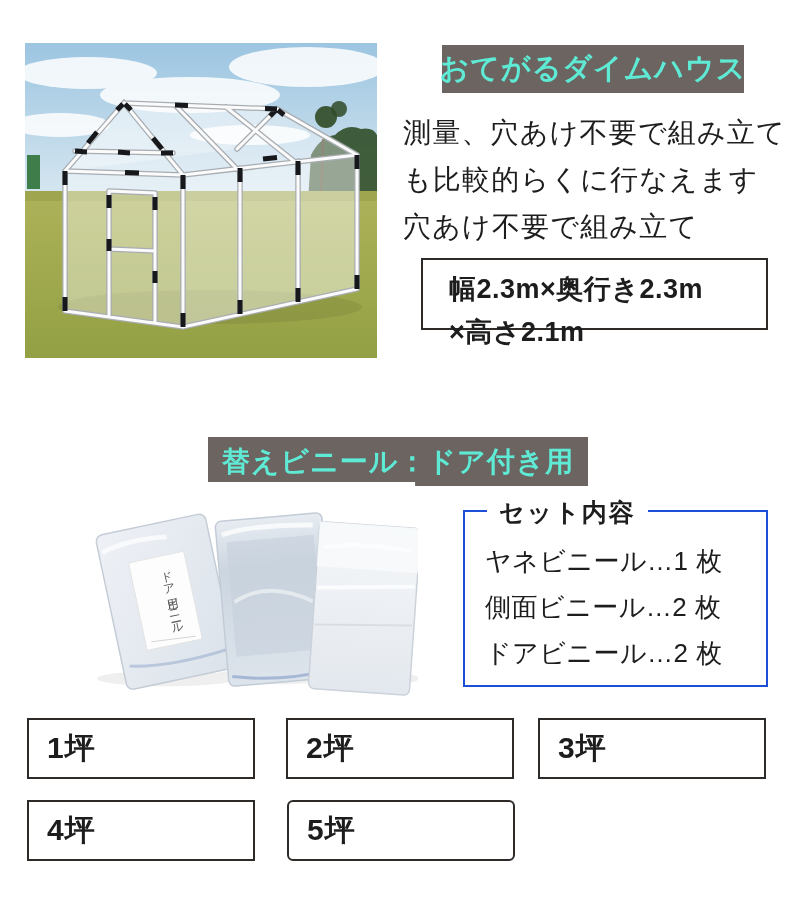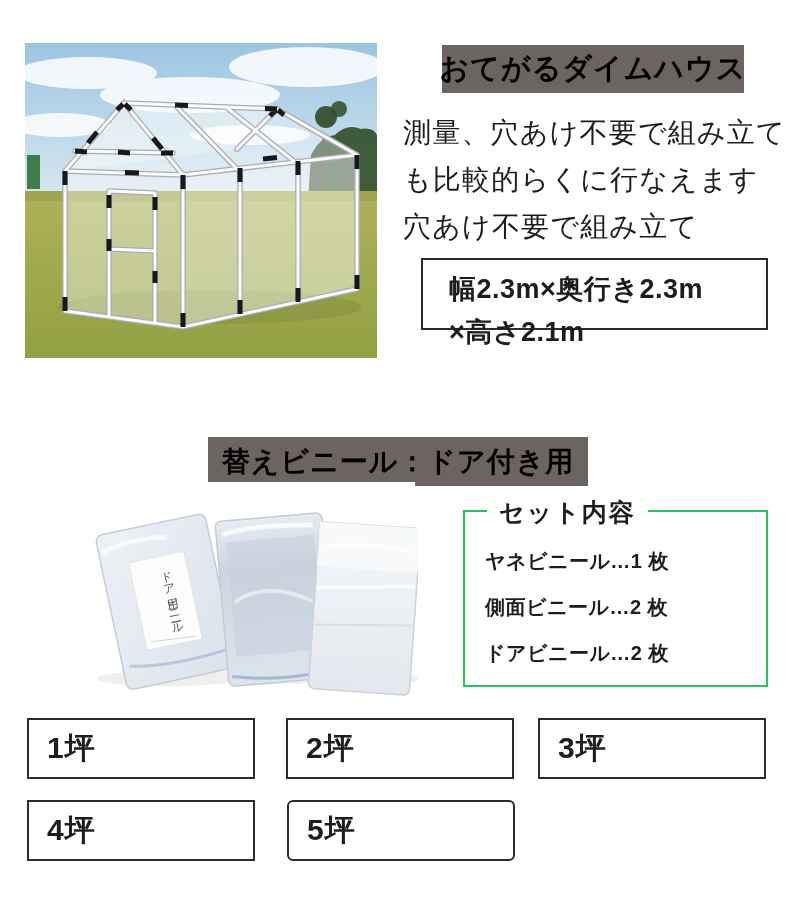--- a/index.html
+++ b/index.html
@@ -7,21 +7,21 @@
     position:relative;width:800px;height:907px;background:#ffffff;overflow:hidden;
     font-family:"Liberation Sans","DejaVu Sans",sans-serif;color:#1d1d1d;
   }
   .abs{position:absolute;}
 
   
   #greenhouse-photo{left:25px;top:43px;width:352px;height:315px;}
 
   
   .dark-badge{
-    background:#6b6461;color:#000000;font-weight:700;
+    background:#6b6461;color:#5eead4;font-weight:700;
     display:flex;align-items:center;justify-content:center;
     letter-spacing:1px;white-space:nowrap;
   }
   #hero-badge{left:442px;top:45px;width:302px;height:48px;font-size:29px;}
   #replacement-banner{left:208px;top:421px;width:380px;height:49px;font-size:28px;margin-top:16px;}
 
   
   #hero-desc{left:403px;top:109px;width:392px;font-size:28px;line-height:47px;
     font-weight:500;letter-spacing:1.2px;}
   #hero-desc .line{white-space:nowrap;}
@@ -29,26 +29,26 @@
   
   #dim-box{left:421px;top:258px;width:347px;height:72px;border:2px solid #2e2a28;
     box-sizing:border-box;padding:8px 0 0 26px;font-size:27px;line-height:43px;
     font-weight:600;letter-spacing:0.5px;}
   #dim-box .line{white-space:nowrap;}
 
   
   #vinyl-photo{left:62px;top:482px;width:356px;height:214px;}
 
   
-  #set-box{left:463px;top:510px;width:305px;height:177px;border:2px solid #22c55e;
+  #set-box{left:463px;top:510px;width:305px;height:177px;border:2px solid #1d4ed8;
     box-sizing:border-box;}
   #set-box .legend{position:absolute;top:-16px;left:22px;background:#ffffff;
     padding:0 12px;font-size:25px;font-weight:700;letter-spacing:2px;white-space:nowrap;}
-  #set-box .items{padding:26px 0 0 20px;font-size:20px;line-height:46px;
-    font-weight:700;letter-spacing:0.5px;}
+  #set-box .items{padding:26px 0 0 20px;font-size:26px;line-height:46px;
+    font-weight:400;letter-spacing:0.5px;}
   #set-box .item{white-space:nowrap;}
 
   
   .size-box{
     width:228px;height:61px;border:2px solid #2e2a28;box-sizing:border-box;
     display:flex;align-items:center;padding-left:18px;font-size:30px;font-weight:600;
     background:#ffffff;cursor:pointer;letter-spacing:1px;
   }
   #size-1{left:27px;top:718px;}
   #size-2{left:286px;top:718px;}

